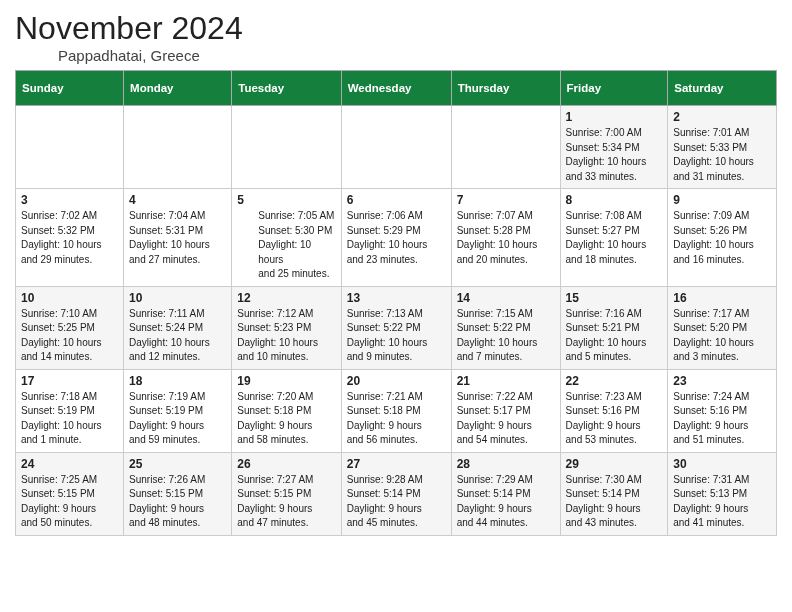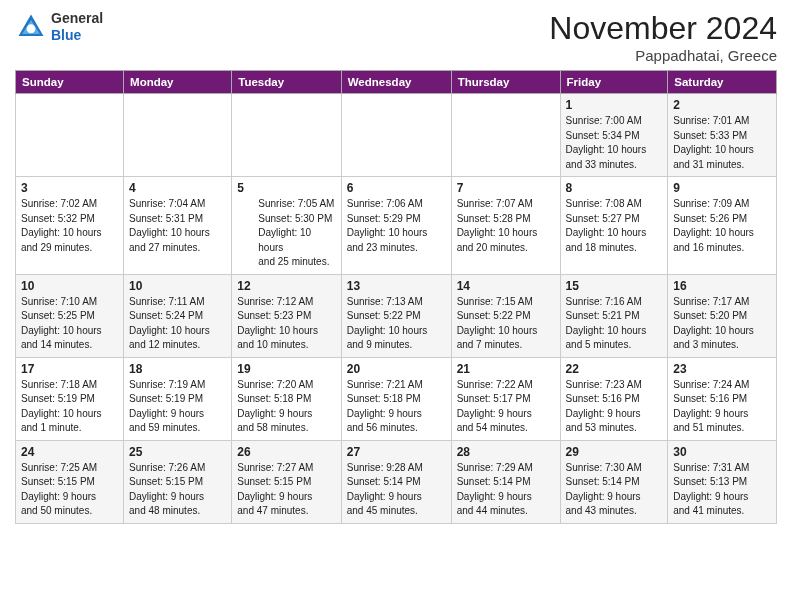--- a/index.html
+++ b/index.html
@@ -42,31 +42,32 @@
       text-align: right;
     }
     .month-title {
       font-size: 32px;
       font-weight: normal;
       color: #222;
     }
     .location {
       font-size: 15px;
       color: #444;
+      text-align: center;
     }
     .calendar {
       width: 100%;
       border-collapse: collapse;
       font-size: 10.5px;
     }
     .calendar thead tr th {
-      background: #701a75;
+      background: #15803d;
       color: #fff;
       text-align: left;
-      padding: 5px 6px;
+      padding: 11px 6px;
       font-size: 11.5px;
       font-weight: bold;
       border: 1px solid #aaa;
     }
     .calendar tbody tr td {
       vertical-align: top;
       border: 1px solid #ccc;
       padding: 4px 5px;
       min-height: 80px;
       width: 113px;
@@ -92,31 +93,20 @@
     }
     .empty-cell {
       background: #fff !important;
     }
   </style>
 </head>
 <body>
 
 <div class="page">
   <div class="header">
-    <div class="logo">
-      <svg class="logo-icon" viewBox="0 0 36 36" xmlns="http://www.w3.org/2000/svg">
-        <polygon points="18,4 32,28 4,28" fill="#2276c3"></polygon>
-        <polygon points="18,10 28,26 8,26" fill="#5aaee8"></polygon>
-        <circle cx="18" cy="20" r="5" fill="#fff"></circle>
-      </svg>
-      <div class="logo-text">
-        <div class="logo-general">General</div>
-        <div class="logo-blue">Blue</div>
-      </div>
-    </div>
     <div class="title-block">
       <div class="month-title">November 2024</div>
       <div class="location">Pappadhatai, Greece</div>
     </div>
   </div>
 
   <table class="calendar">
     <thead>
       <tr>
       <th>Sunday</th>

